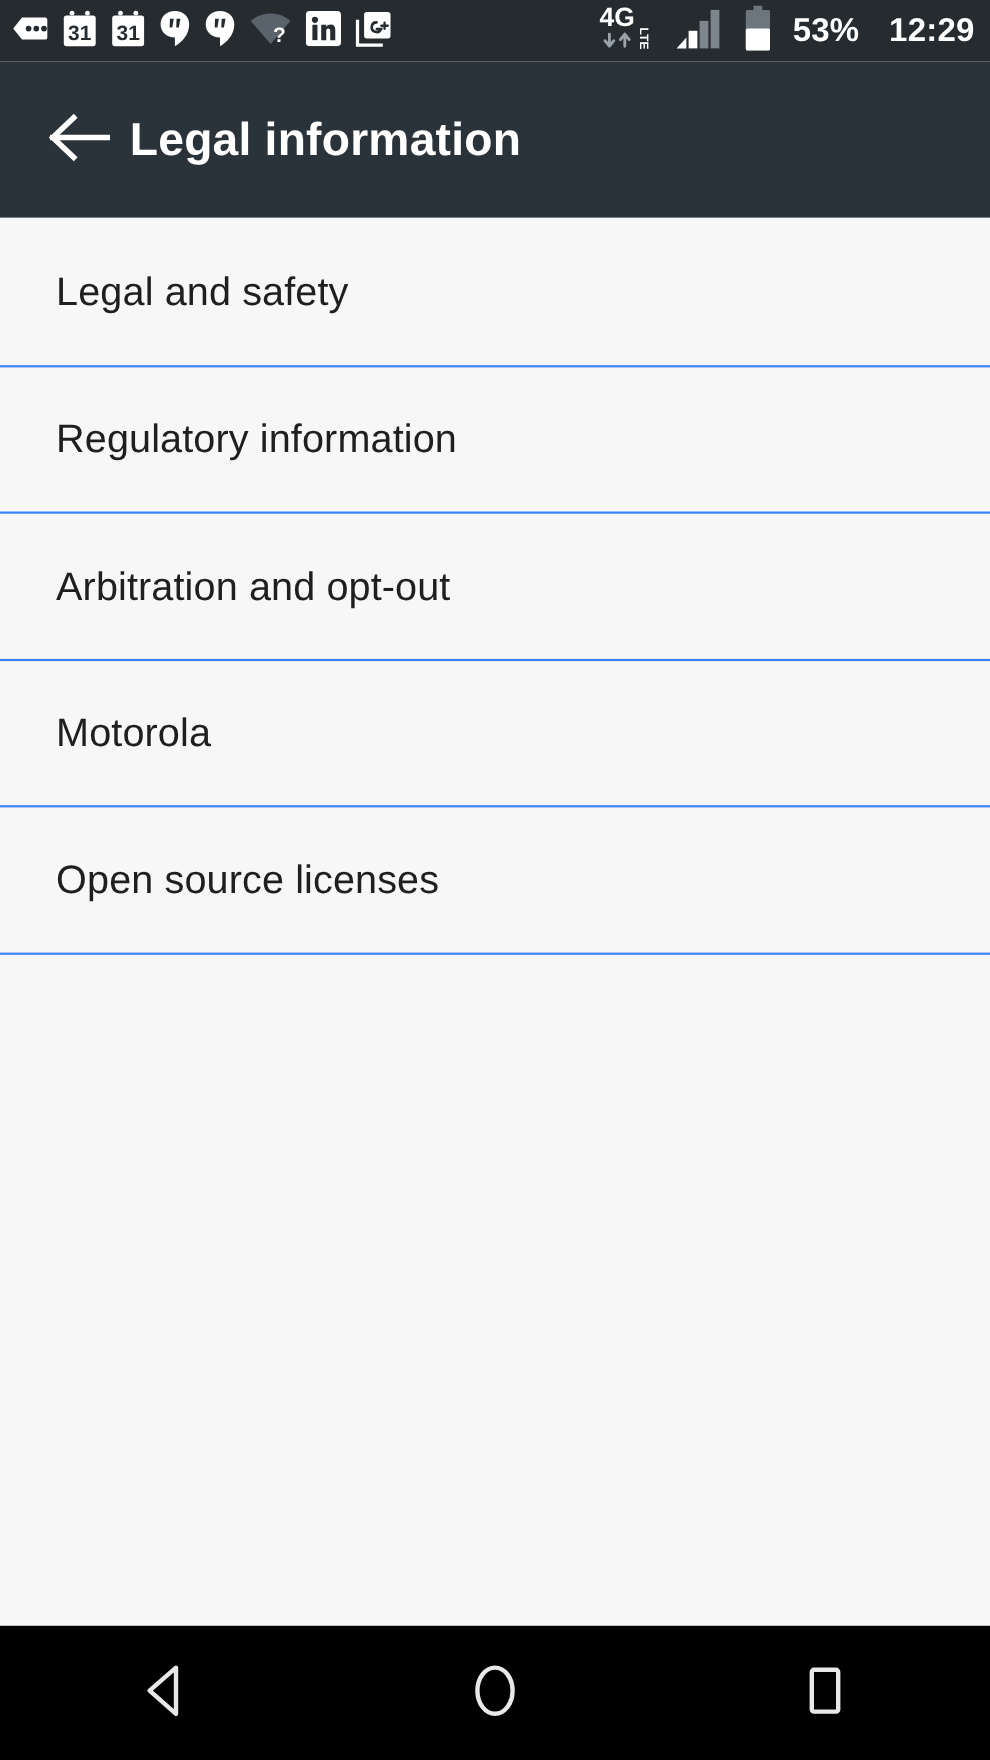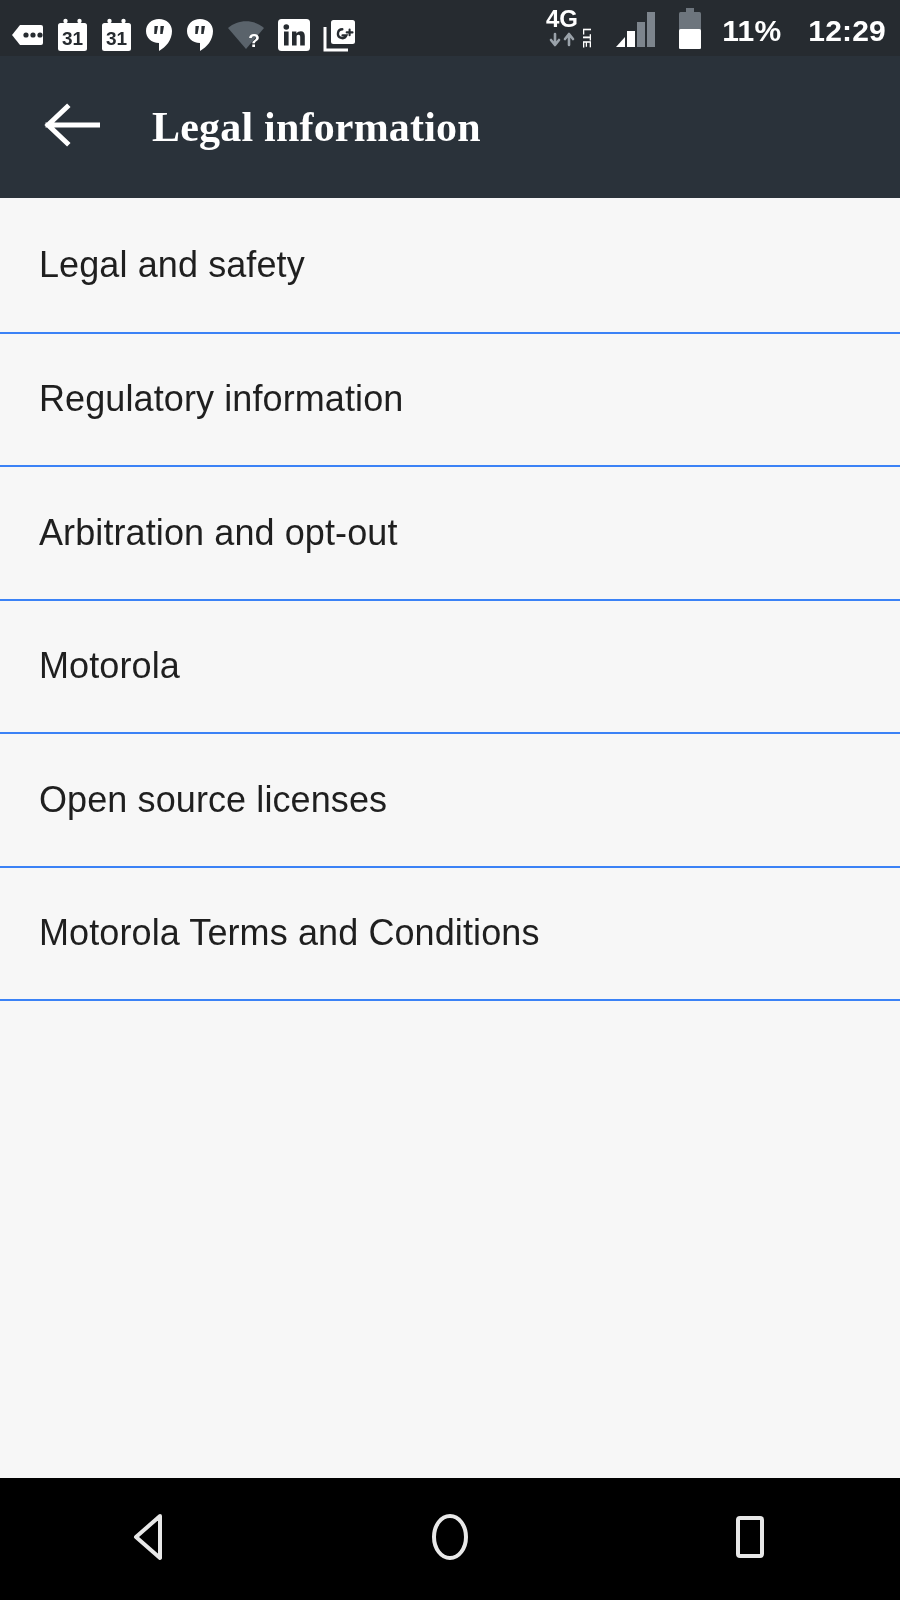--- a/index.html
+++ b/index.html
@@ -9,21 +9,21 @@
     font-family:"Liberation Sans", sans-serif;
     overflow:hidden;
   }
   #screen { position:relative; width:900px; height:1600px; overflow:hidden; }
 
   
   .status-bar{
     position:absolute; top:0; left:0;
     width:900px; height:56px;
     background:#262b30;
-    display:flex; align-items:flex-end;
+    display:flex; align-items:center;
     padding:0 14px 0 10px;
   }
   .status-left{ display:flex; align-items:center; gap:13px; flex:1; }
   .status-right{ display:flex; align-items:center; gap:19px; }
 
   .sicon{ display:block; }
 
   .clock-text, .batt-text{
     color:#ffffff; font-weight:bold;
     font-size:30px; letter-spacing:0.2px;
@@ -39,34 +39,34 @@
     background:#2a323a;
     display:flex; align-items:center;
   }
   .back-btn{
     width:92px; height:92px; margin-left:26px;
     display:flex; align-items:center; justify-content:center;
     cursor:pointer; border-radius:50%;
   }
   .toolbar-title{
     color:#ffffff; font-size:42px; font-weight:bold;
-    margin-left:34px; letter-spacing:0.2px; white-space:nowrap;font-family:Liberation Serif, serif;
+    letter-spacing:0.2px; white-space:nowrap;
   }
 
   
   .list{
     position:absolute; top:198px; left:0;
     width:900px; height:1280px;
     background:#f7f7f7; overflow:hidden;
   }
   .row{
     position:relative;
     height:133.5px;
     display:flex; align-items:center;
-    padding-left:39px; padding-right:24px;
+    padding-left:51px; padding-right:24px;
     background:#f7f7f7; cursor:pointer;
   }
   .row + .row{ border-top:2px solid #3b82f6; }
   .row-label{
     font-size:36px; color:#1f1f1f;
     letter-spacing:0.1px; white-space:nowrap; line-height:1.1;
   }
   .row.partial{ height:133.5px; }
 
   
@@ -180,21 +180,21 @@
       </span>
 
       <span class="sicon">
         <svg width="26" height="42" viewBox="0 0 26 42">
           <rect x="9" y="0" width="8" height="5" fill="#6d757d"></rect>
           <rect x="2" y="4" width="22" height="37" rx="1.5" fill="#6d757d"></rect>
           <rect x="2" y="21" width="22" height="20" rx="1.5" fill="#ffffff"></rect>
         </svg>
       </span>
 
-      <span class="batt-text">11%</span>
+      <span class="batt-text">53%</span>
       <span class="clock-text">12:29</span>
     </div>
   </div>
 
   <div class="toolbar">
     <div class="back-btn">
       <span>
         <svg width="56" height="46" viewBox="0 0 56 46">
           <path d="M54 23 L4 23 M23 5 L4 23 L23 41" stroke="#ffffff" stroke-width="5" fill="none" stroke-linecap="square" stroke-linejoin="miter"></path>
         </svg>
@@ -220,23 +220,20 @@
     </div>
 
     <div class="row">
       <span class="row-label">Motorola</span>
     </div>
 
     <div class="row">
       <span class="row-label">Open source licenses</span>
     </div>
 
-    <div class="row">
-      <span class="row-label">Motorola Terms and Conditions</span>
-    </div>
 
 
     <div class="row partial">
       <span class="row-label"></span>
     </div>
   </div>
 
   <div class="nav-bar">
 
     <div class="nav-btn">

